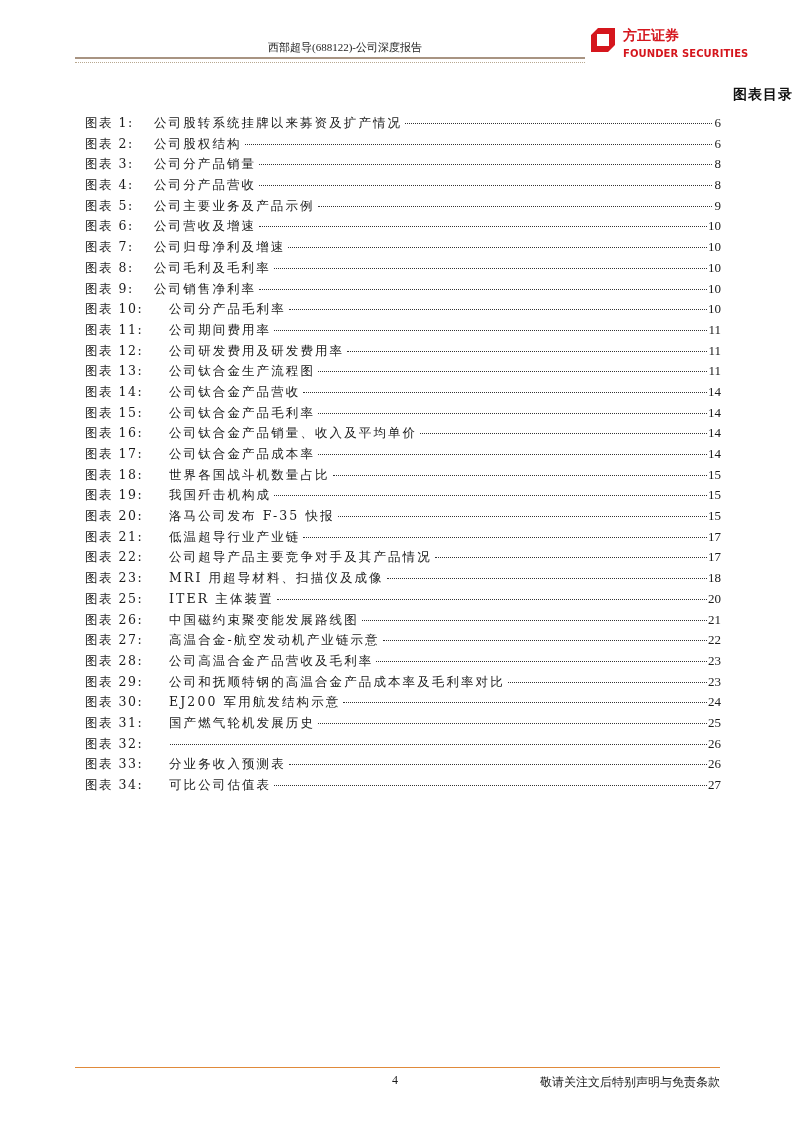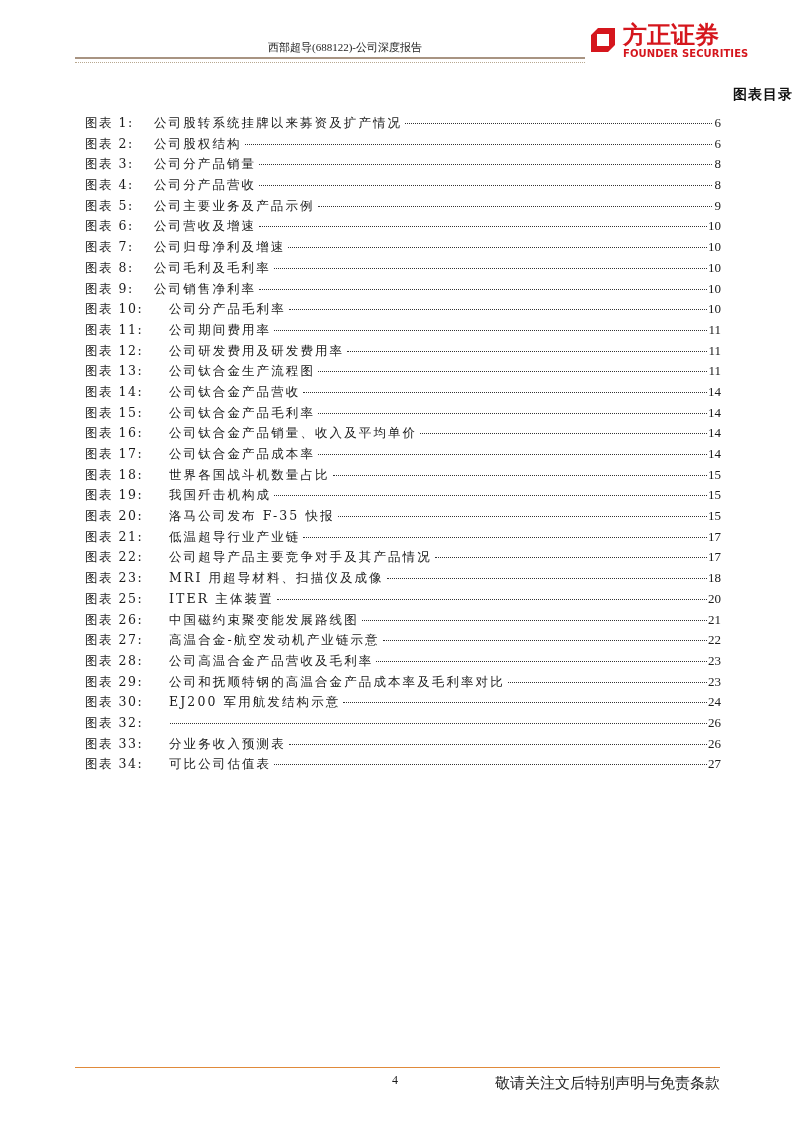--- a/index.html
+++ b/index.html
@@ -58,21 +58,21 @@
       position: absolute;
       left: 3px;
       top: 4px;
       width: 28px;
       height: 28px;
     }
     .logo-cn {
       position: absolute;
       left: 37px;
       top: 1px;
-      font-size: 24px;
+      font-size: 14px;
       font-weight: bold;
       color: #d5161d;
       font-family: "DejaVu Sans", sans-serif;
       letter-spacing: 0px;
       white-space: nowrap;
       line-height: 24px;
     }
     .logo-en {
       position: absolute;
       left: 37px;
@@ -160,21 +160,21 @@
       position: absolute;
       left: 317px;
       top: 6px;
       font-size: 12px;
       font-family: "Liberation Serif", serif;
     }
     .footer-disclaimer {
       position: absolute;
       right: 0;
       top: 7px;
-      font-size: 15px;
+      font-size: 12px;
       font-family: "DejaVu Sans", sans-serif;
       color: #222;
       white-space: nowrap;
     }
   </style>
 </head>
 <body>
 
 <div class="page-header">
   <div class="header-title">西部超导(688122)-公司深度报告</div>
@@ -360,20 +360,26 @@
       <span class="toc-leader"></span>
       <span class="toc-page">23</span>
     </li>
     <li class="toc-row long">
       <span class="toc-label">图表 30:</span>
       <span class="toc-text">EJ200 军用航发结构示意</span>
       <span class="toc-leader"></span>
       <span class="toc-page">24</span>
     </li>
     <li class="toc-row long">
+      <span class="toc-label">图表 31:</span>
+      <span class="toc-text">国产燃气轮机发展历史</span>
+      <span class="toc-leader"></span>
+      <span class="toc-page">25</span>
+    </li>
+    <li class="toc-row long">
       <span class="toc-label">图表 32:</span>
       <span class="toc-leader"></span>
       <span class="toc-page">26</span>
     </li>
     <li class="toc-row long">
       <span class="toc-label">图表 33:</span>
       <span class="toc-text">分业务收入预测表</span>
       <span class="toc-leader"></span>
       <span class="toc-page">26</span>
     </li>

